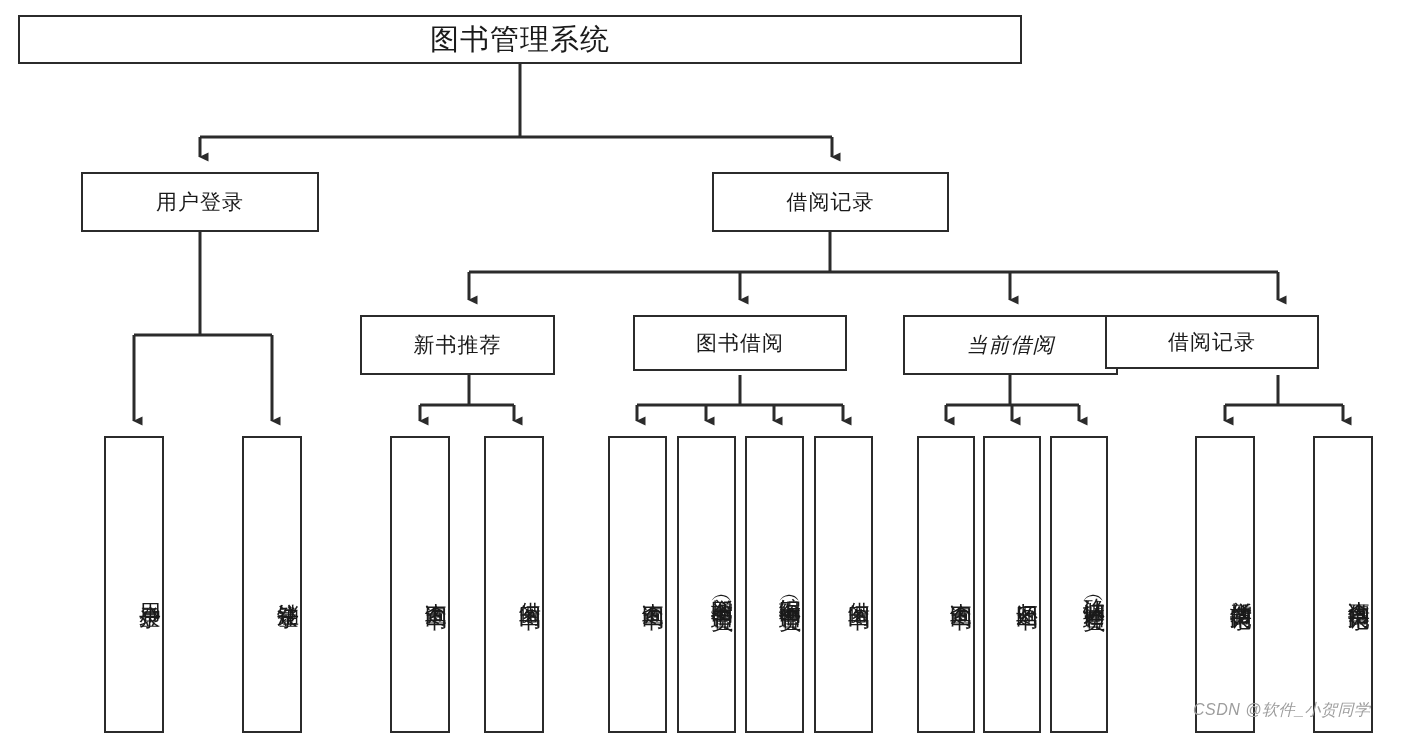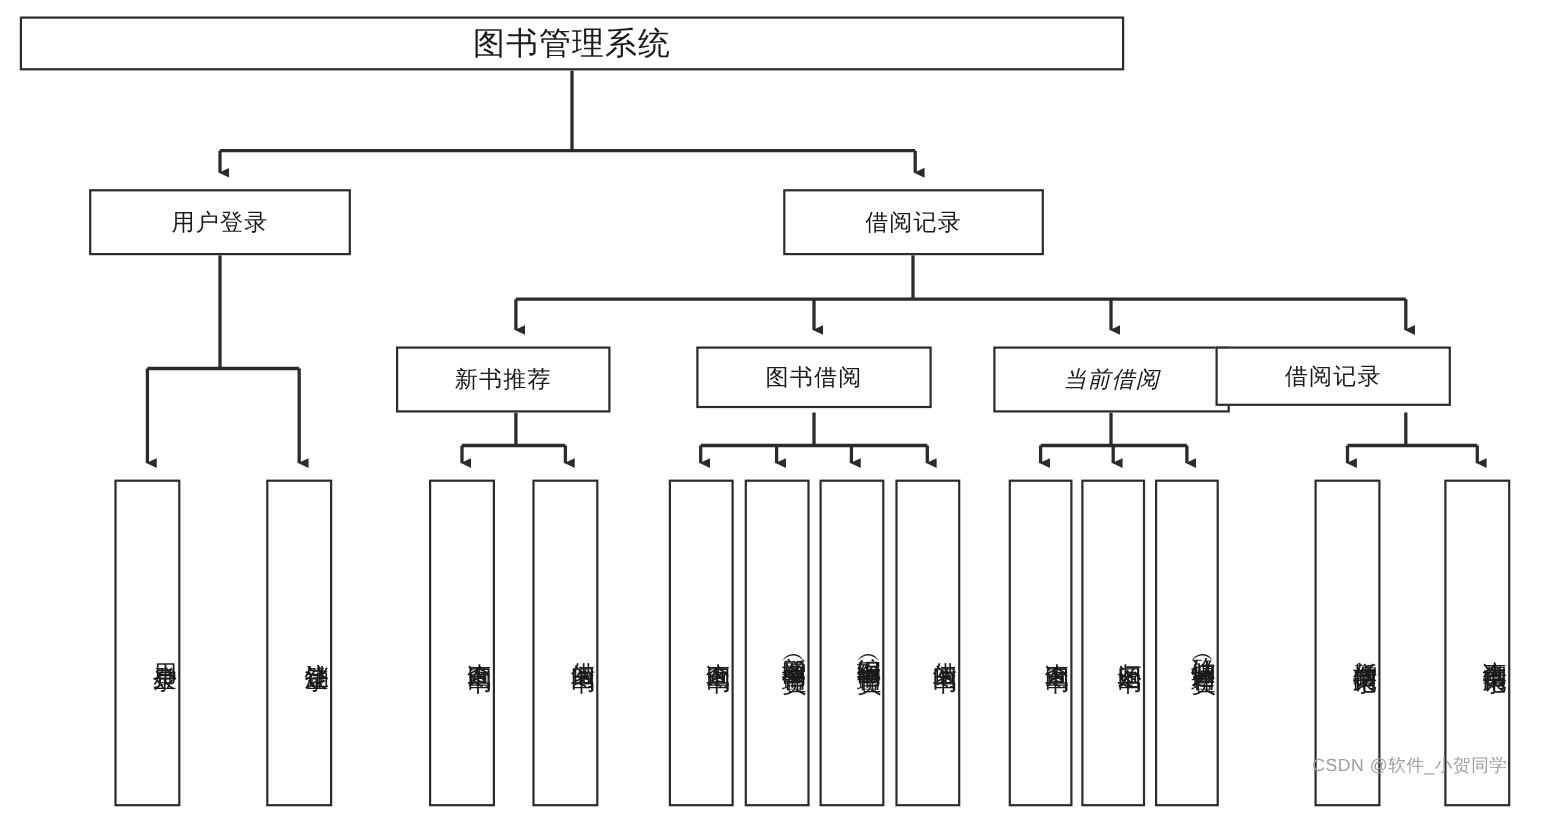--- a/index.html
+++ b/index.html
@@ -178,15 +178,15 @@
   <div class="node node-v" style="left:1050px; top:436px; width:58px; height:297px;">
     <span>确认归还（管理员）</span>
   </div>
   <div class="node node-v" style="left:1195px; top:436px; width:60px; height:297px;">
     <span>新增借阅记录</span>
   </div>
   <div class="node node-v" style="left:1313px; top:436px; width:60px; height:297px;">
     <span>查询借阅记录</span>
   </div>
 
-  <div class="watermark" style="left:1193px; top:686px;">CSDN @软件_小贺同学</div>
+  <div class="watermark" style="left:1193px; top:700px;font-style:italic;">CSDN @软件_小贺同学</div>
 
 </div>
 
 </body></html>

